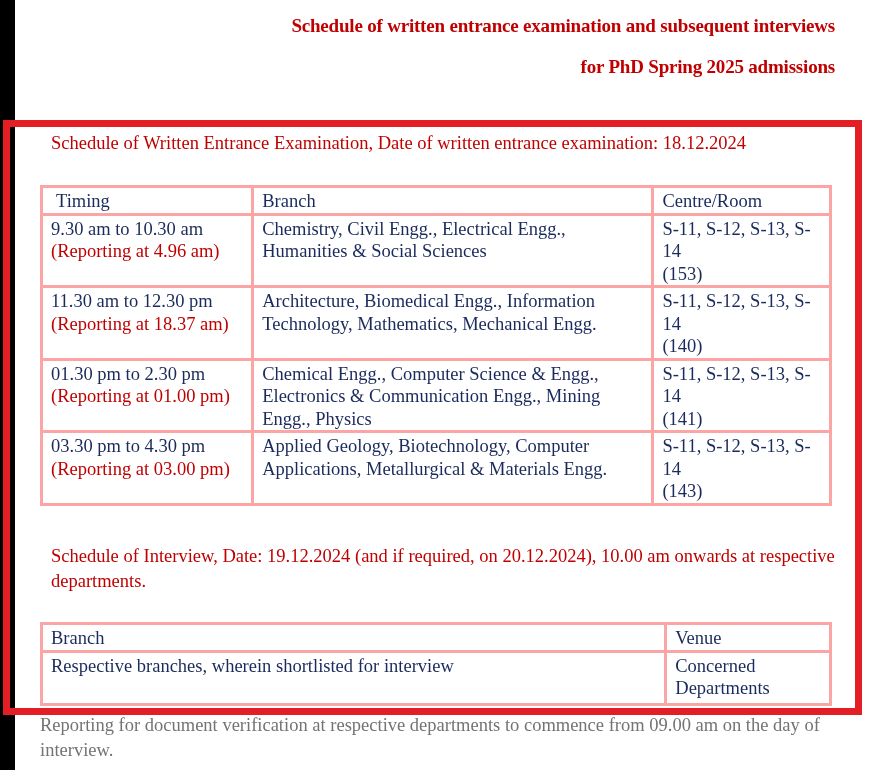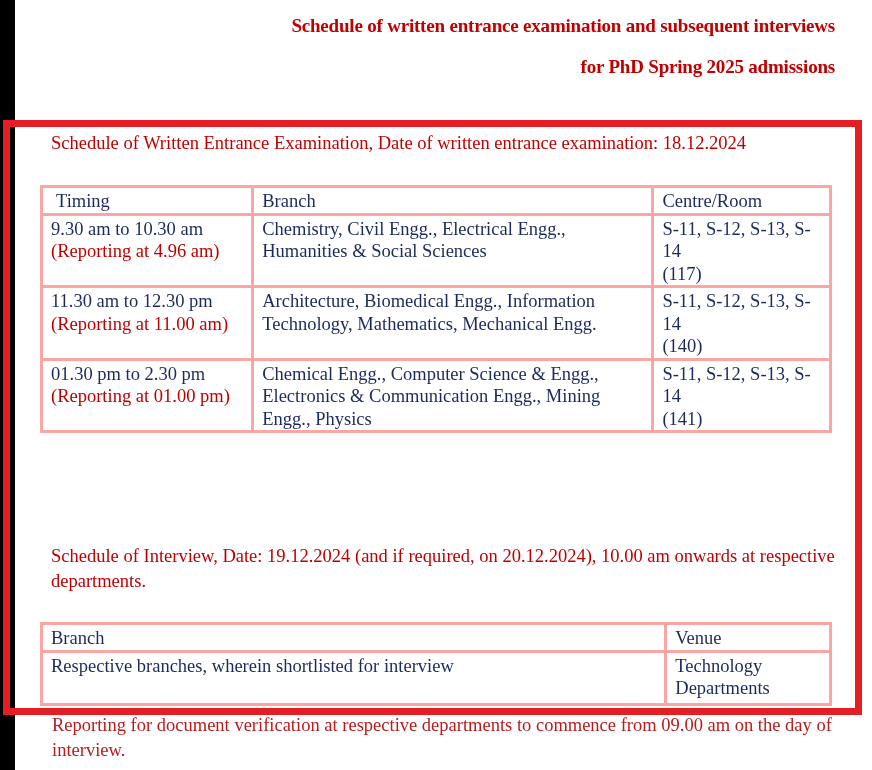--- a/index.html
+++ b/index.html
@@ -29,22 +29,22 @@
     font-family: "Liberation Serif", serif; font-size: 18.5px; line-height: 22.5px;
     color: #1b2a5c;
   }
   table.sched td {
     border: 3px solid #fca5a5; vertical-align: top; padding: 2px 8px 0 8px;
   }
   .rep { color: #c00000; }
   #exam-table { left: 40px; top: 185px; width: 792px; }
   #interview-table { left: 40px; top: 622px; width: 792px; }
   .footer {
-    position: absolute; left: 40px; top: 713px; width: 820px; color: #b91c1c;
-    font-family: "Liberation Serif", serif; font-size: 18.5px; line-height: 25px; margin-left: 12px;
+    position: absolute; left: 40px; top: 713px; width: 820px; color: #737373;
+    font-family: "Liberation Serif", serif; font-size: 18.5px; line-height: 25px;
   }
 </style>
 </head>
 <body>
 
 <div class="black-bar"></div>
 
 <div class="title l1">Schedule of written entrance examination and subsequent interviews</div>
 <div class="title l2">for PhD Spring 2025 admissions</div>
 
@@ -65,60 +65,71 @@
     <td>Centre/Room</td>
   </tr>
   <tr style="height:55px;">
     <td>
       <div>9.30 am to 10.30 am</div>
       <div class="rep">(Reporting at 4.96 am)</div>
     </td>
     <td>Chemistry, Civil Engg., Electrical Engg., Humanities &amp; Social Sciences</td>
     <td>
       <div>S-11, S-12, S-13, S-14</div>
-      <div>(117)</div>
+      <div>(153)</div>
     </td>
   </tr>
   <tr style="height:56px;border-radius:10px;">
     <td>
       <div>11.30 am to 12.30 pm</div>
-      <div class="rep">(Reporting at 11.00 am)</div>
+      <div class="rep">(Reporting at 18.37 am)</div>
     </td>
     <td>Architecture, Biomedical Engg., Information Technology, Mathematics, Mechanical Engg.</td>
     <td>
       <div>S-11, S-12, S-13, S-14</div>
       <div>(140)</div>
     </td>
   </tr>
   <tr style="height:70px;">
     <td>
       <div>01.30 pm to 2.30 pm</div>
       <div class="rep">(Reporting at 01.00 pm)</div>
     </td>
     <td>Chemical Engg., Computer Science &amp; Engg., Electronics &amp; Communication Engg., Mining Engg., Physics</td>
     <td>
       <div>S-11, S-12, S-13, S-14</div>
       <div>(141)</div>
+    </td>
+  </tr>
+  <tr style="height:60px;">
+    <td>
+      <div>03.30 pm to 4.30 pm</div>
+      <div class="rep">(Reporting at 03.00 pm)</div>
+    </td>
+    <td>Applied Geology, Biotechnology, Computer Applications, Metallurgical &amp; Materials Engg.</td>
+    <td>
+      <div>S-11, S-12, S-13, S-14</div>
+      <div>(143)</div>
     </td>
   </tr>
 </tbody>
   </table>
 
 <div class="section-heading" style="top:544px; width:815px;">Schedule of Interview, Date: 19.12.2024 (and if required, on 20.12.2024), 10.00 am onwards at respective departments.</div>
 
 <table class="sched" id="interview-table">
   <colgroup>
     <col style="width:627px">
     <col style="width:165px">
   </colgroup>
   <tbody>
       <tr style="height:23px;">
     <td>Branch</td>
     <td>Venue</td>
   </tr>
   <tr style="height:53px;">
     <td>Respective branches, wherein shortlisted for interview</td>
-    <td>Technology Departments</td>
+    <td>Concerned Departments</td>
   </tr>
 </tbody>
   </table>
 
 <div class="footer">Reporting for document verification at respective departments to commence from 09.00 am on the day of interview.</div>
 
 </body></html>

